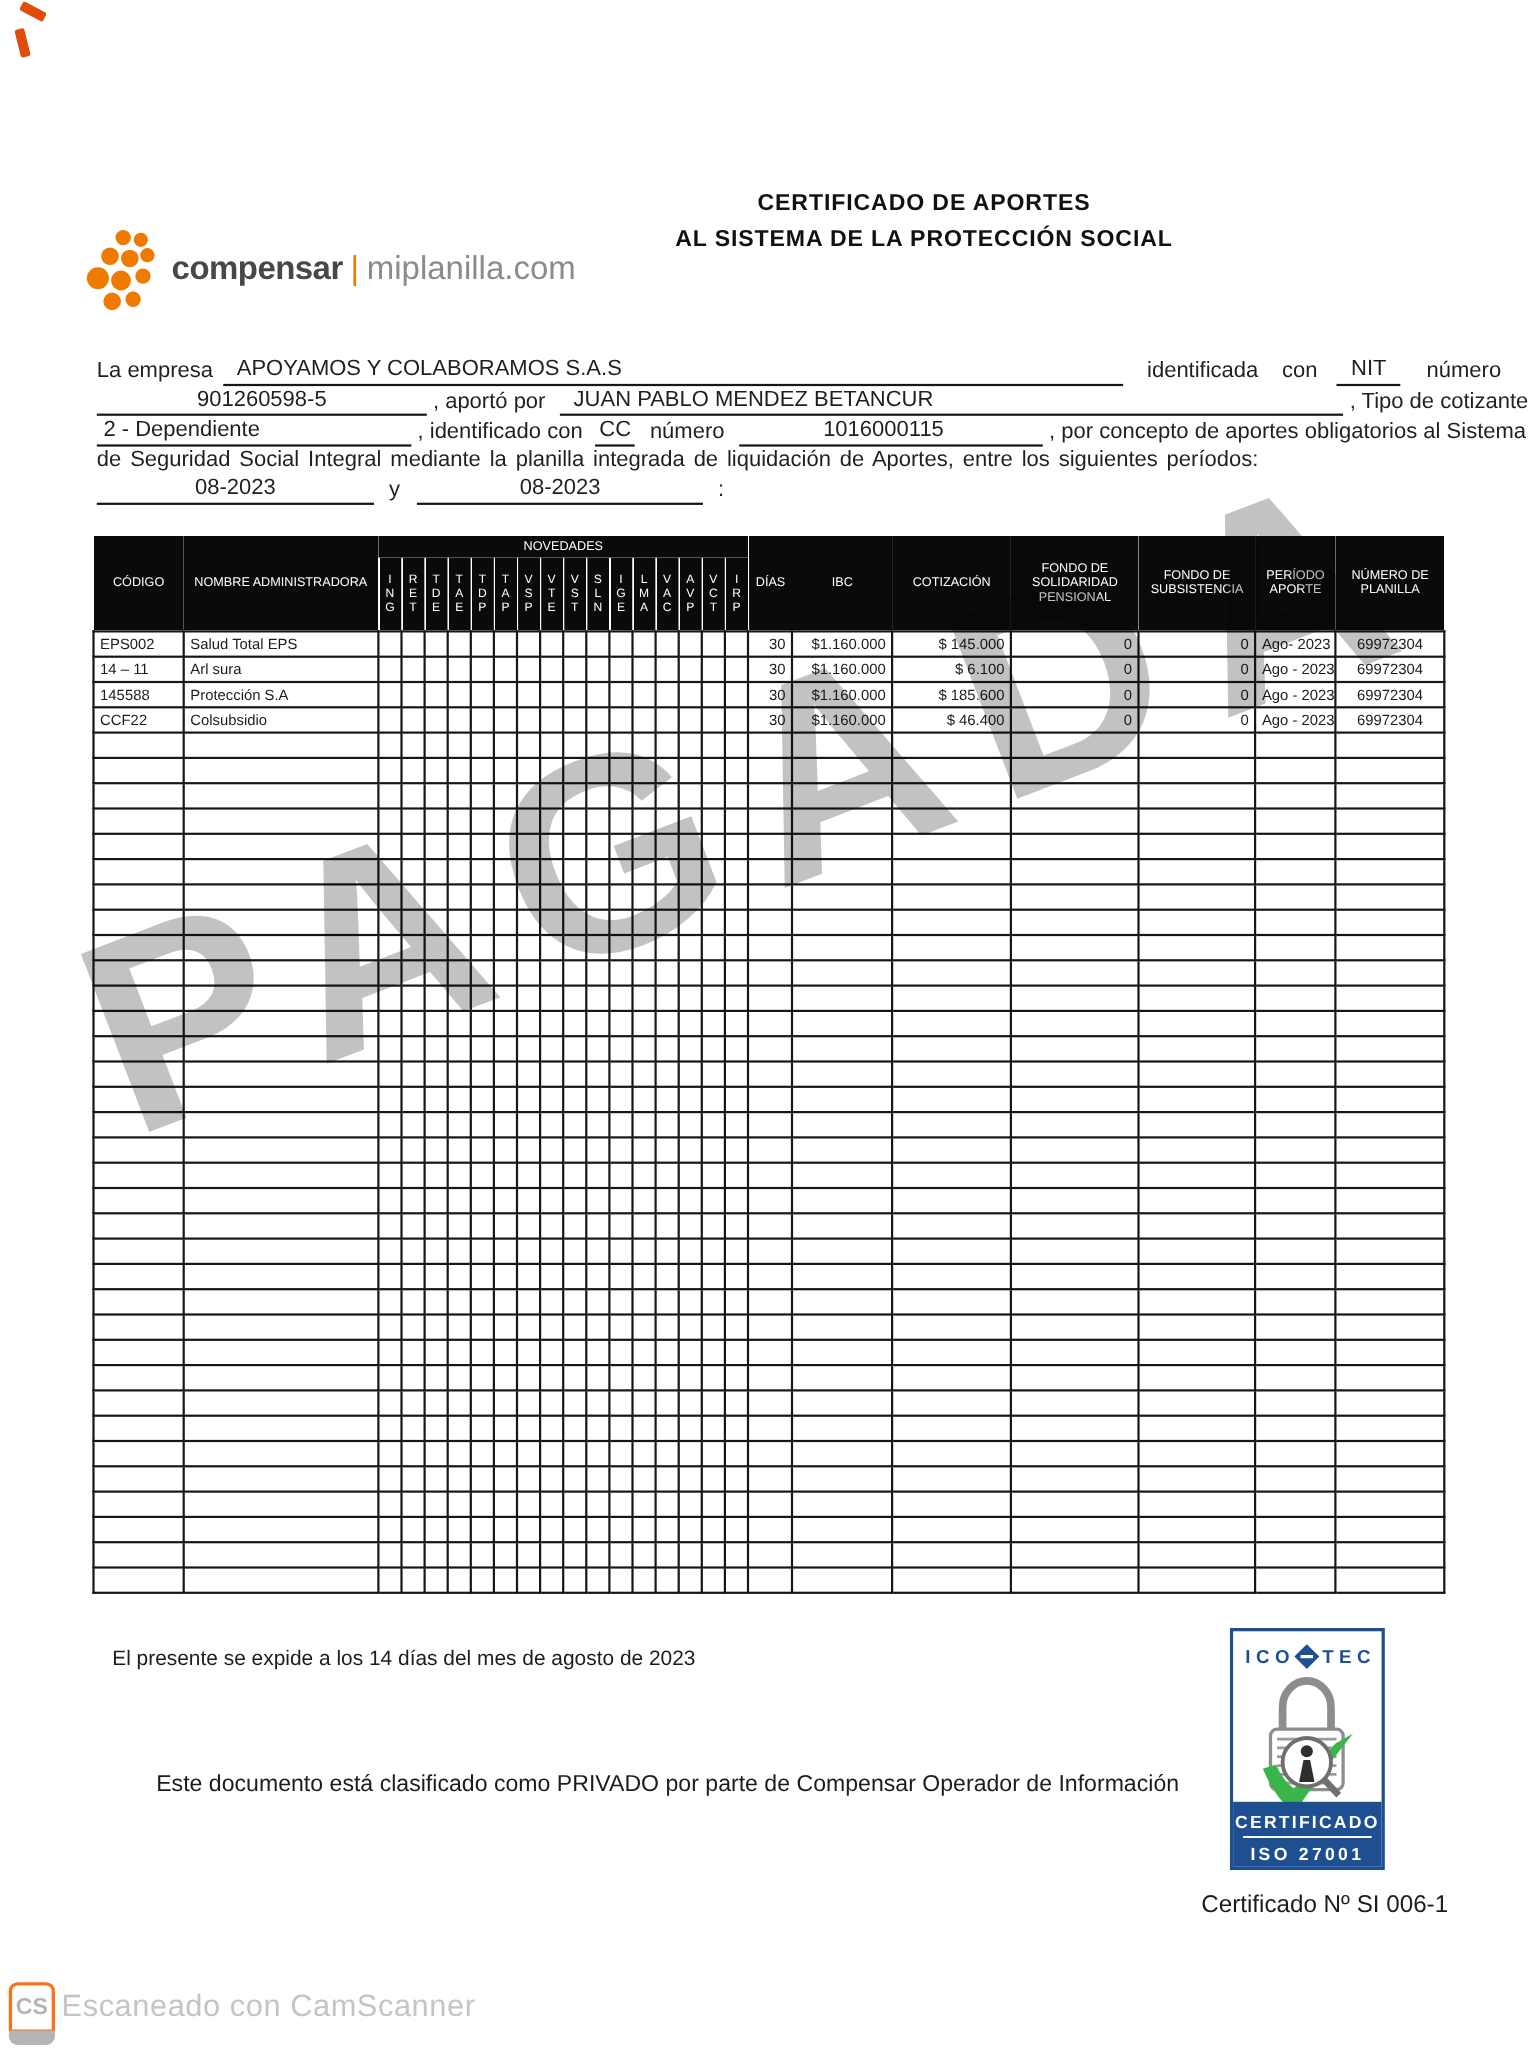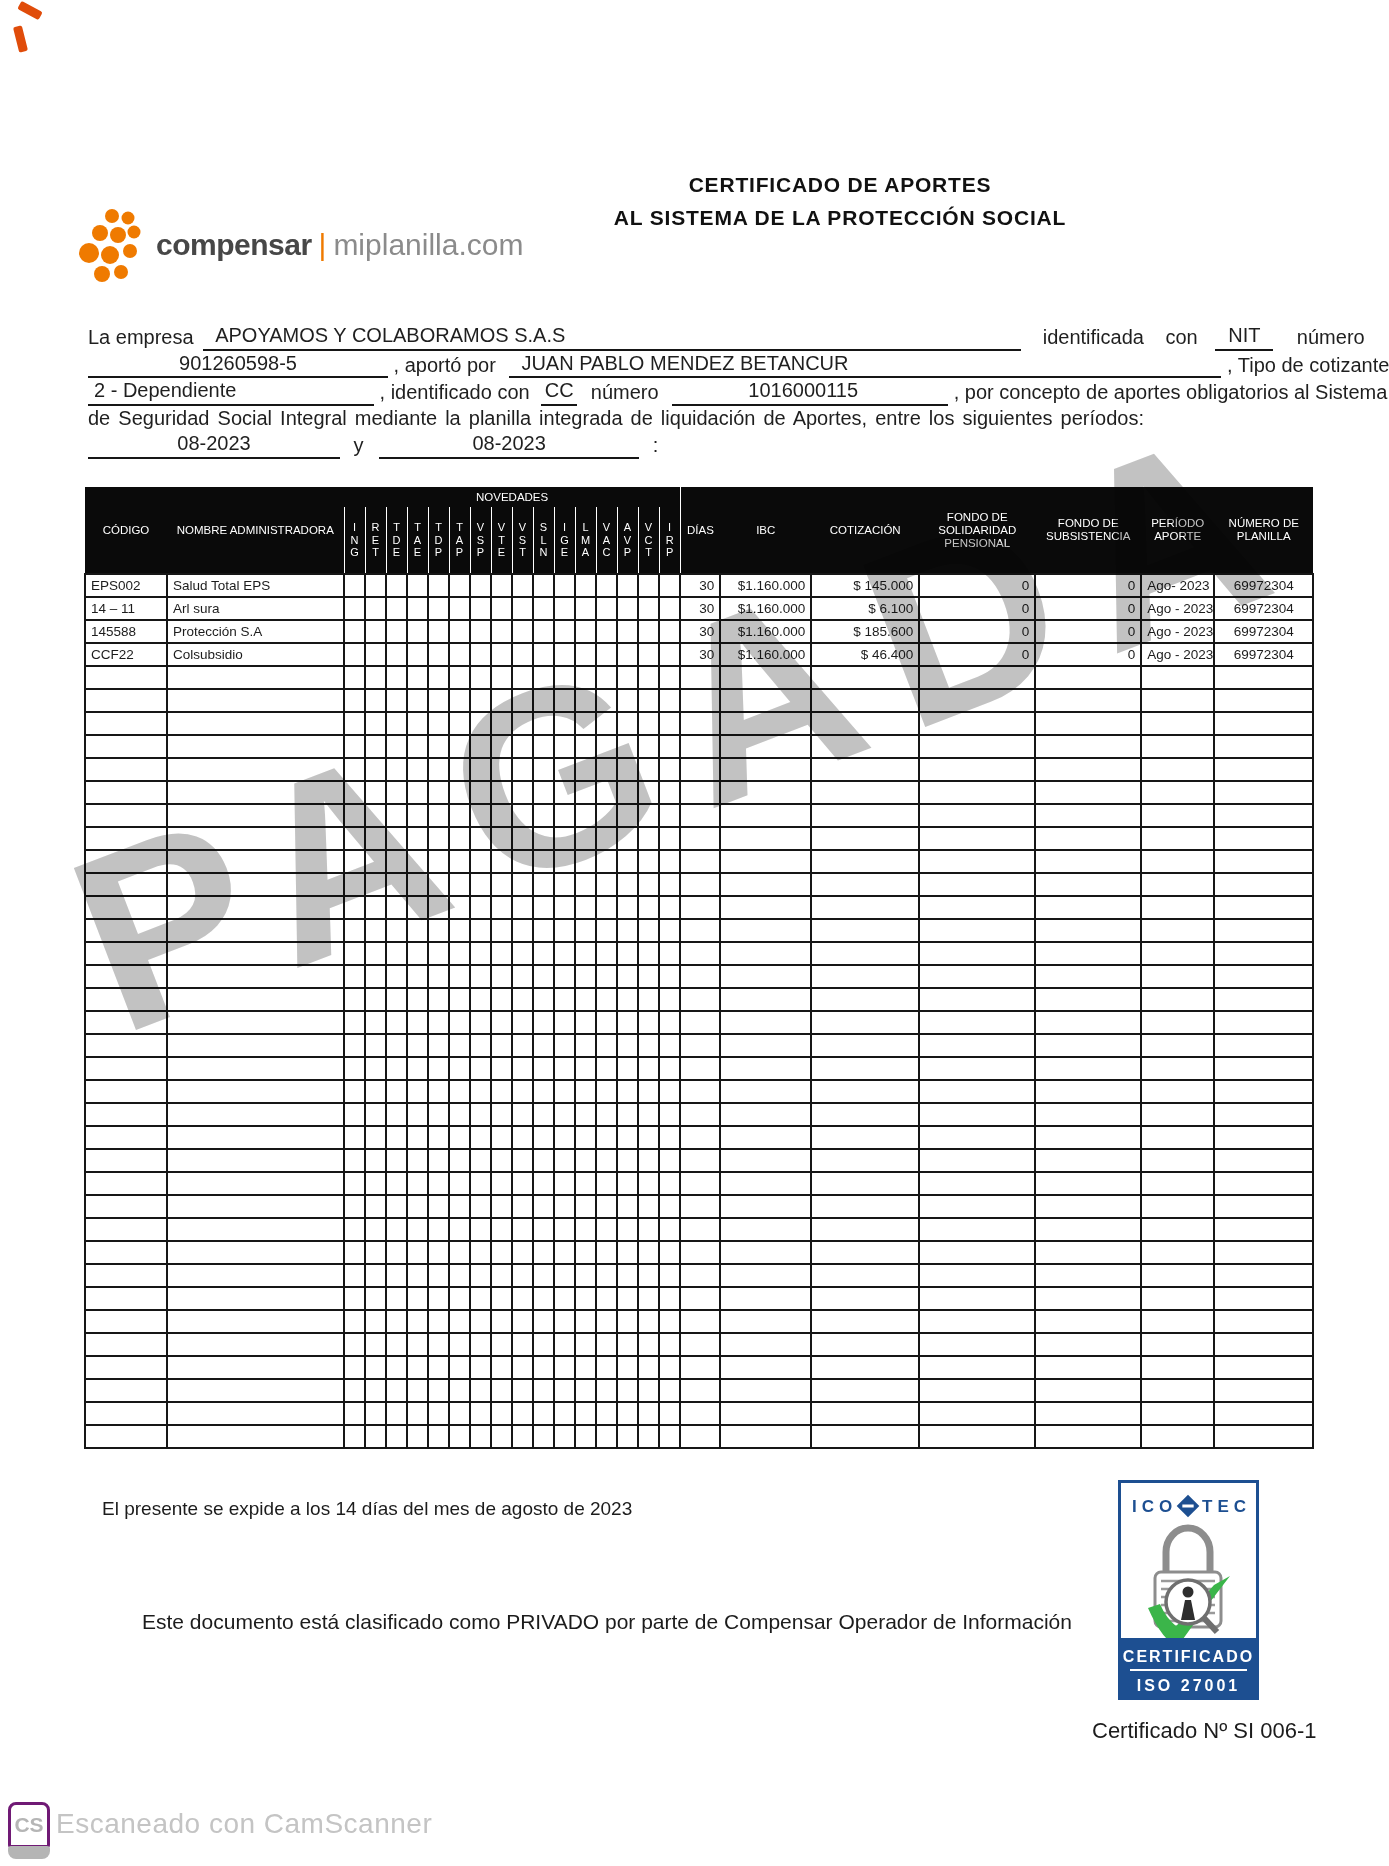--- a/index.html
+++ b/index.html
@@ -53,21 +53,21 @@
              mix-blend-mode:multiply;opacity:.62;z-index:60;pointer-events:none;}
 
   
   .issued{position:absolute;left:102px;top:1498px;font-size:19px;color:#1c1c1c;}
   .privacy{position:absolute;left:142px;top:1610px;font-size:21px;color:#1c1c1c;}
   .cert-number{position:absolute;left:1092px;top:1718px;font-size:22px;color:#1c1c1c;}
   .icontec{position:absolute;left:1118px;top:1480px;}
 
   
   .cs-badge{position:absolute;left:8px;top:1802px;width:42px;height:58px;}
-  .cs-frame{position:absolute;left:0;top:0;width:36px;height:40px;border:3px solid #701a75;
+  .cs-frame{position:absolute;left:0;top:0;width:36px;height:40px;border:3px solid #f97316;
             border-radius:8px 8px 3px 3px;color:#b5b5b5;font-weight:bold;font-size:21px;
             display:flex;align-items:center;justify-content:center;letter-spacing:0;text-align:center;}
   .cs-tab{position:absolute;left:0;top:44px;width:42px;height:13px;background:#b5b5b5;border-radius:3px 3px 8px 8px;}
   .cs-text{position:absolute;left:56px;top:1808px;font-size:28px;color:#c4c4c4;letter-spacing:.5px;}
 </style>
 </head>
 <body>
 
 <div class="page">
 

